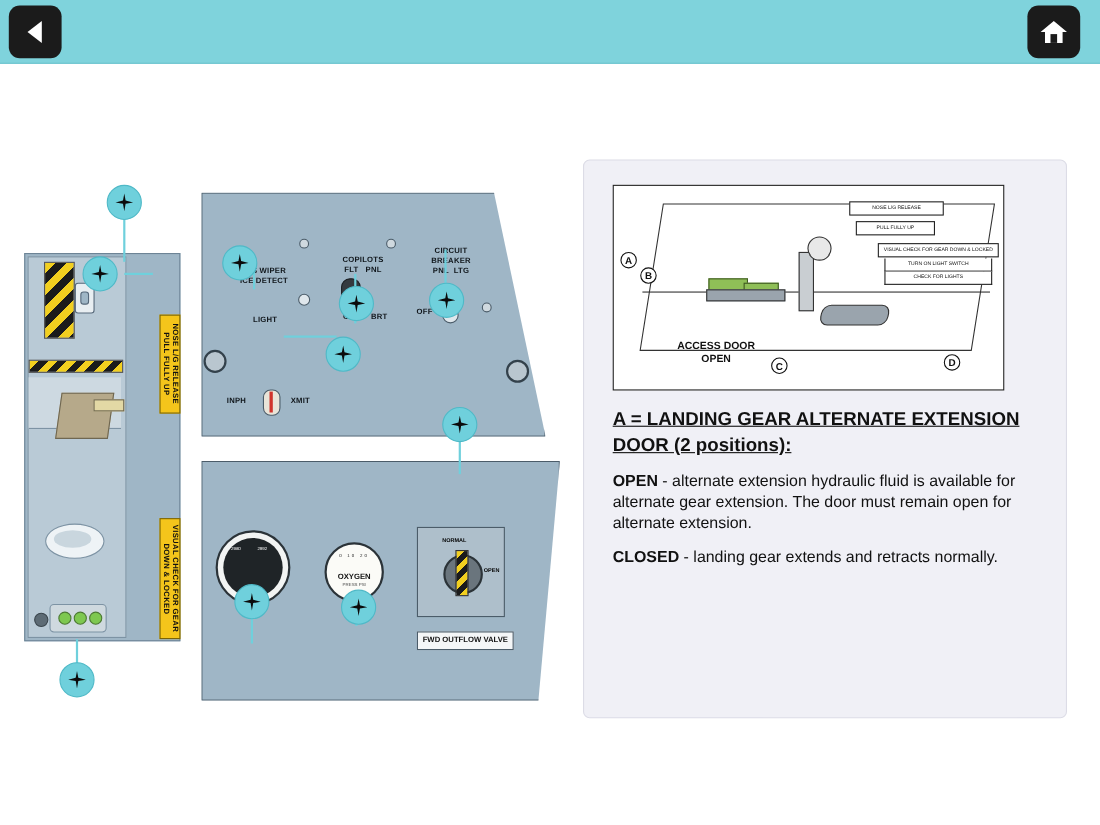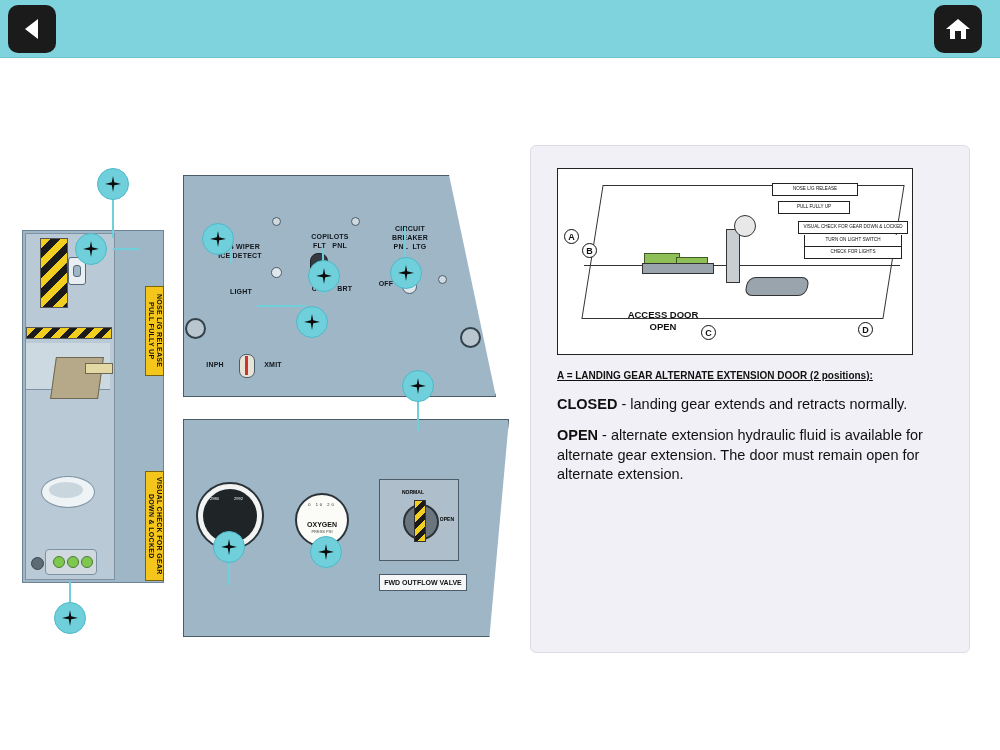--- a/index.html
+++ b/index.html
@@ -393,40 +393,40 @@
     border: 1px solid #222;
     font-size: 4.6px;
     line-height: 1.5;
     text-align: center;
     color: #111;
     padding: 2px 3px;
     box-sizing: border-box;
   }
   #diagram .accesslbl {
     position: absolute;
-    left: 40px; top: 140px;
+    left: 28px; top: 140px;
     width: 130px;
     text-align: center;
     font-size: 9.5px;
     font-weight: bold;
     color: #111;
     line-height: 1.25;
   }
   #diagram .gearpart {
     position: absolute;
     background: #9aa4ad;
     border: 1px solid #333;
   }
   #diagram .greenbox {
     position: absolute;
     background: #8fbf57;
     border: 1px solid #3f5a22;
   }
   #heading-a {
-    font-size: 10px;
+    font-size: 17px;
     font-weight: bold;
     color: #111;
     text-decoration: underline;
     line-height: 1.4;
     margin: 3px 0 12px 0;
   }
   .para {
     font-size: 14.5px;
     color: #111;
     line-height: 1.33;
@@ -619,19 +619,19 @@
     <div class="cal" style="left:24px; top:74px;">B</div>
     <div class="cal" style="left:143px; top:156px;">C</div>
     <div class="cal" style="left:300px; top:153px;">D</div>
 
     <div class="accesslbl">ACCESS DOOR<br>OPEN</div>
   </div>
 
   <div id="heading-a">A = LANDING GEAR ALTERNATE EXTENSION DOOR (2 positions):</div>
 
   <div class="para">
+    <b>OPEN</b><span> - alternate extension hydraulic fluid is available for alternate gear extension. The door must remain open for alternate extension.</span>
+  </div>
+
+  <div class="para">
     <b>CLOSED</b><span> - landing gear extends and retracts normally.</span>
   </div>
-
-  <div class="para">
-    <b>OPEN</b><span> - alternate extension hydraulic fluid is available for alternate gear extension. The door must remain open for alternate extension.</span>
-  </div>
 </div>
 
 </body></html>

